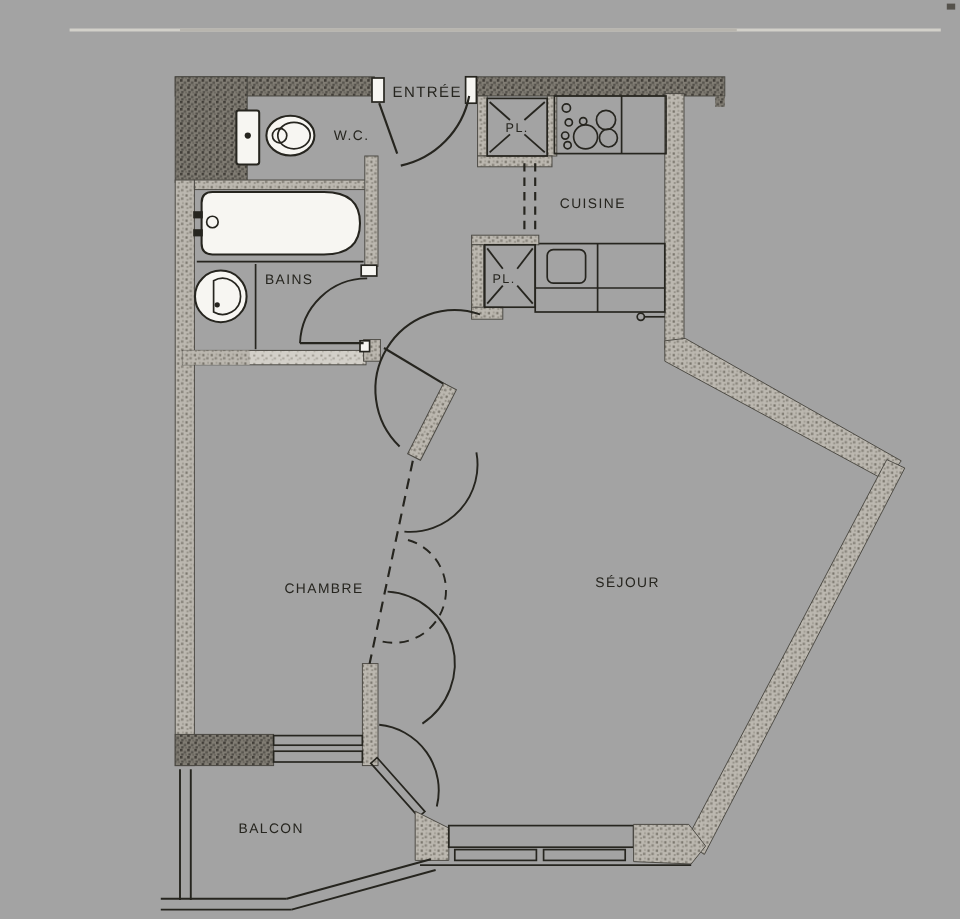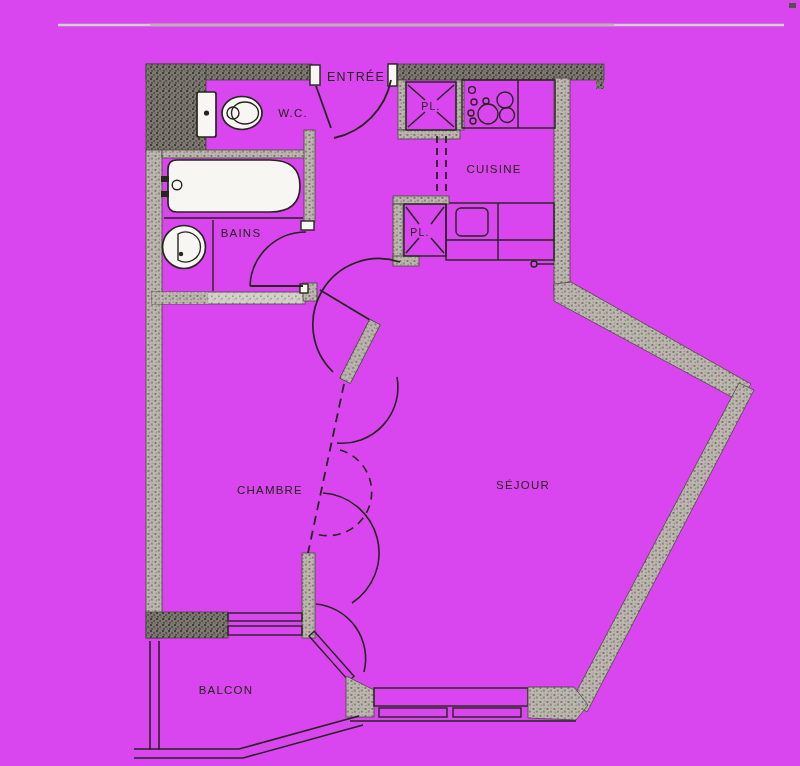--- a/index.html
+++ b/index.html
@@ -1,18 +1,18 @@
 <!DOCTYPE html>
 <html><head>
 <meta charset="utf-8">
 <style>
   html,body{margin:0;padding:0;background:#e8e6e2;}
   .page{
     position:relative;width:800px;height:766px;margin:0 auto;
-    background:#d946ef;overflow:hidden;
+    background:#a3a3a3;overflow:hidden;
     font-family:"Liberation Sans",sans-serif;
   }
   svg{position:absolute;inset:0;}
   .room-label{
     fill:#26251f;font-family:"Liberation Sans",sans-serif;
     letter-spacing:1.2px;
   }
   .lbl-12{font-size:12.5px;}
   .lbl-11{font-size:11.5px;}
   .lbl-10{font-size:10.5px;}

